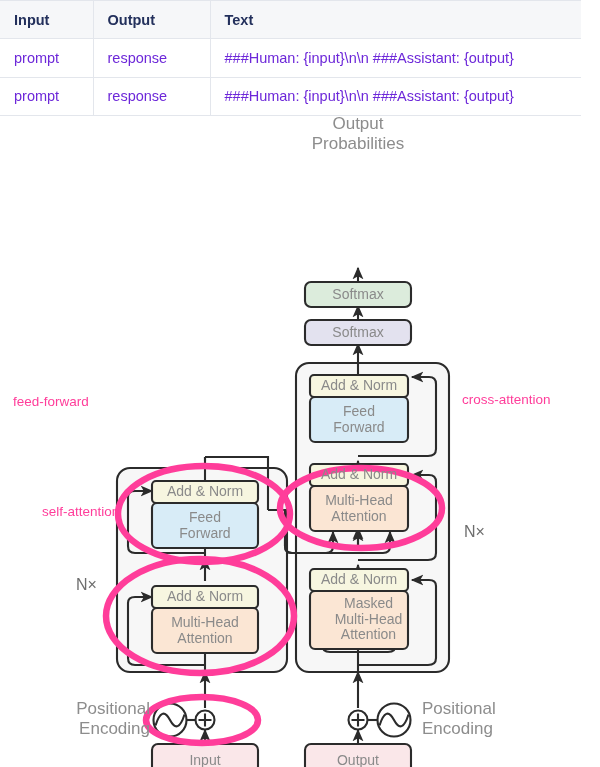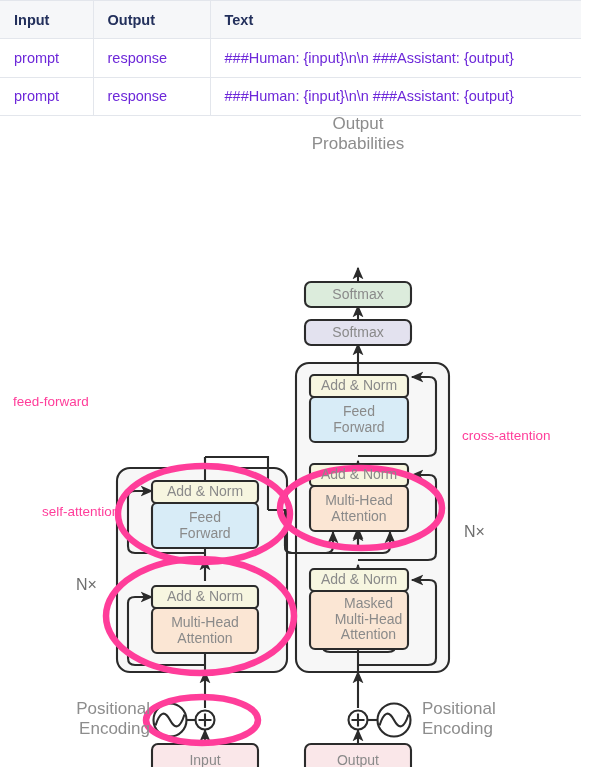--- a/index.html
+++ b/index.html
@@ -286,16 +286,16 @@
     <div class="dg-label" style="left:22px; top:583px; width:128px; text-align:right;">Positional
 Encoding</div>
     <div class="dg-label" style="left:422px; top:583px; width:140px; text-align:left;">Positional
 Encoding</div>
 
     <div class="nx-label" style="left:76px; top:460px;">N×</div>
     <div class="nx-label" style="left:464px; top:407px;">N×</div>
 
     <div class="anno-label" style="left:13px; top:278px;">feed-forward</div>
     <div class="anno-label" style="left:9px; top:388px;margin-left:33px;">self-attention</div>
-    <div class="anno-label" style="left:462px; top:276px;margin-top:36px;">cross-attention</div>
+    <div class="anno-label" style="left:462px; top:276px;">cross-attention</div>
 
   </div>
 </div>
 
 </body></html>

